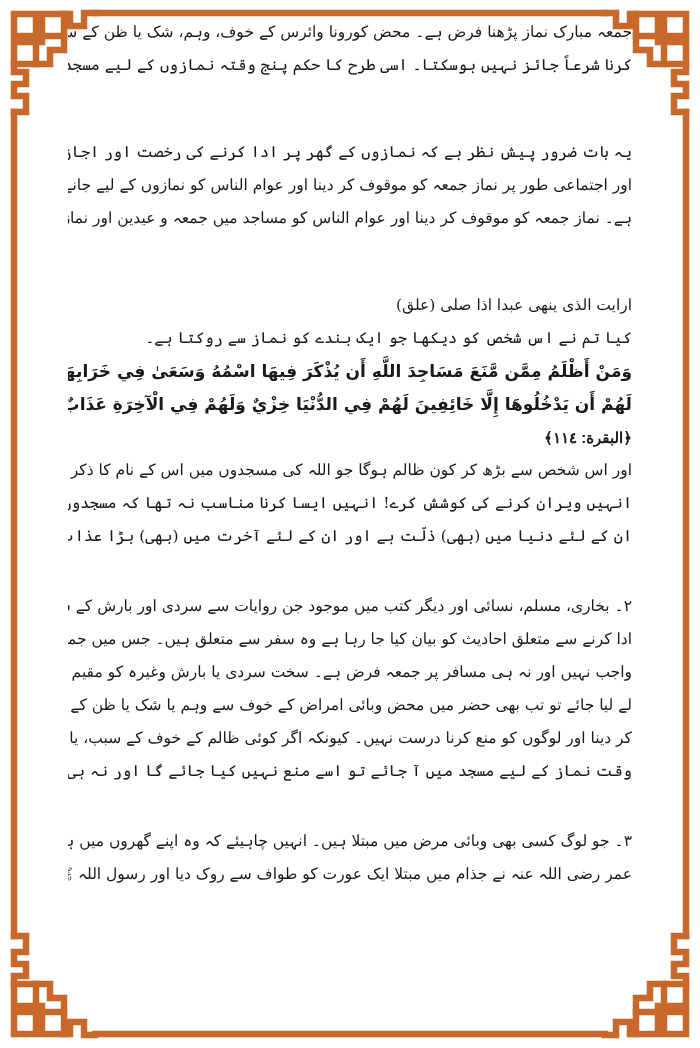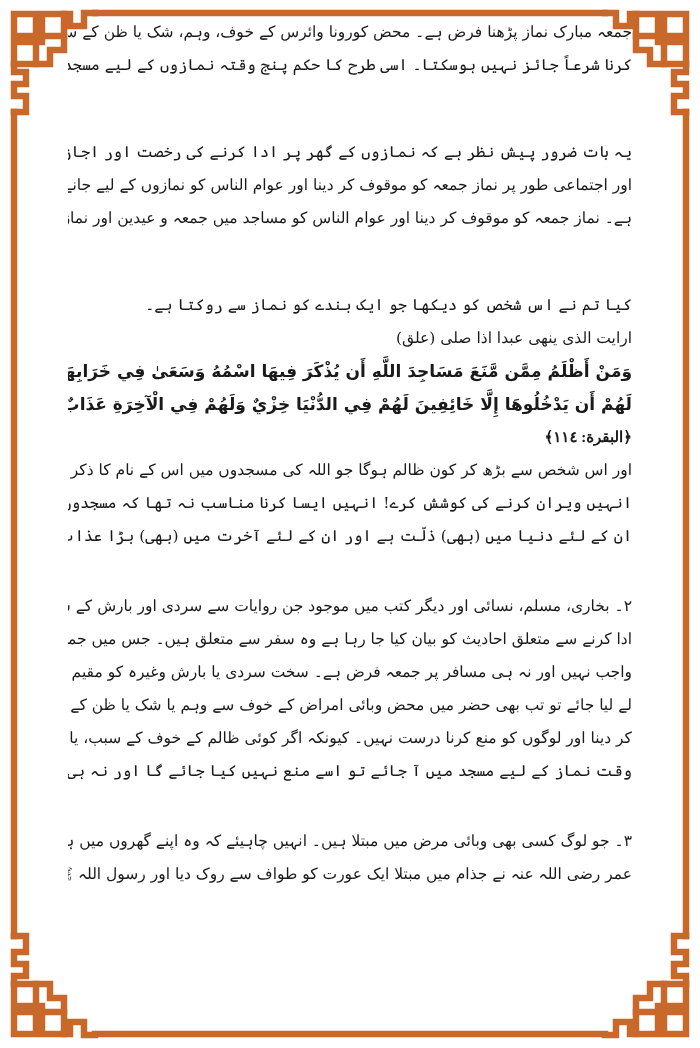--- a/index.html
+++ b/index.html
@@ -9,21 +9,21 @@
       position: absolute; left: 68px; right: 68px; top: 16px;
       direction: rtl; text-align: justify; text-align-last: right;
       font-family: "DejaVu Serif", serif; color: #1a1a1a;
       font-size: 15.5px;
     }
     .para { margin: 0; }
     .line { display: block; height: 33px; line-height: 33px; white-space: nowrap; overflow: hidden; text-align: right; }
     .gap-lg { height: 54px; }
     .gap-md { height: 37px; }
     .arabic { font-family: "DejaVu Sans", sans-serif; font-weight: bold; font-size: 17px; color: #1a1a1a; }
-    .ref { font-family: Liberation Serif, serif; font-weight: bold; font-size: 15px; }
+    .ref { font-family: Liberation Sans, sans-serif; font-weight: bold; font-size: 15px; }
   </style>
 </head>
 <body>
 
 <svg class="frame" viewBox="0 0 700 1048" xmlns="http://www.w3.org/2000/svg">
   <g fill="none" stroke="#C8682B" stroke-width="6.5" stroke-linejoin="miter" stroke-linecap="square">
 
     <line x1="95" y1="13" x2="605" y2="13"></line>
     <line x1="95" y1="1034" x2="605" y2="1034"></line>
     <line x1="14" y1="112" x2="14" y2="936"></line>
@@ -70,22 +70,22 @@
 
   <div class="para">
     <span class="line">یہ بات ضرور پیش نظر ہے کہ نمازوں کے گھر پر ادا کرنے کی رخصت اور اجازت پر شرعی پر عمل کرنا اور بات ہے</span>
     <span class="line">اور اجتماعی طور پر نماز جمعہ کو موقوف کر دینا اور عوام الناس کو نمازوں کے لیے جانے سے مساجد میں روکنا اور بات</span>
     <span class="line">ہے۔ نماز جمعہ کو موقوف کر دینا اور عوام الناس کو مساجد میں جمعہ و عیدین اور نمازوں سے با جماعت ادا کرنے سے</span>
   </div>
 
   <div class="gap-lg"></div>
 
   <div class="para">
+    <span class="line">ارایت الذی ینھی عبدا اذا صلی (علق)</span>
     <span class="line">کیا تم نے اس شخص کو دیکھا جو ایک بندے کو نماز سے روکتا ہے۔</span>
-    <span class="line">ارایت الذی ینھی عبدا اذا صلی (علق)</span>
   </div>
 
   <div class="para">
     <span class="line arabic">وَمَنْ أَظْلَمُ مِمَّن مَّنَعَ مَسَاجِدَ اللَّهِ أَن يُذْكَرَ فِيهَا اسْمُهُ وَسَعَىٰ فِي خَرَابِهَا أُولَٰئِكَ مَا كَانَ</span>
     <span class="line arabic">لَهُمْ أَن يَدْخُلُوهَا إِلَّا خَائِفِينَ لَهُمْ فِي الدُّنْيَا خِزْيٌ وَلَهُمْ فِي الْآخِرَةِ عَذَابٌ عَظِيمٌ</span>
     <span class="line ref">﴿البقرة: ١١٤﴾</span>
   </div>
 
   <div class="para">
     <span class="line">اور اس شخص سے بڑھ کر کون ظالم ہوگا جو اللہ کی مسجدوں میں اس کے نام کا ذکر کیے جانے سے روک دے اور</span>

